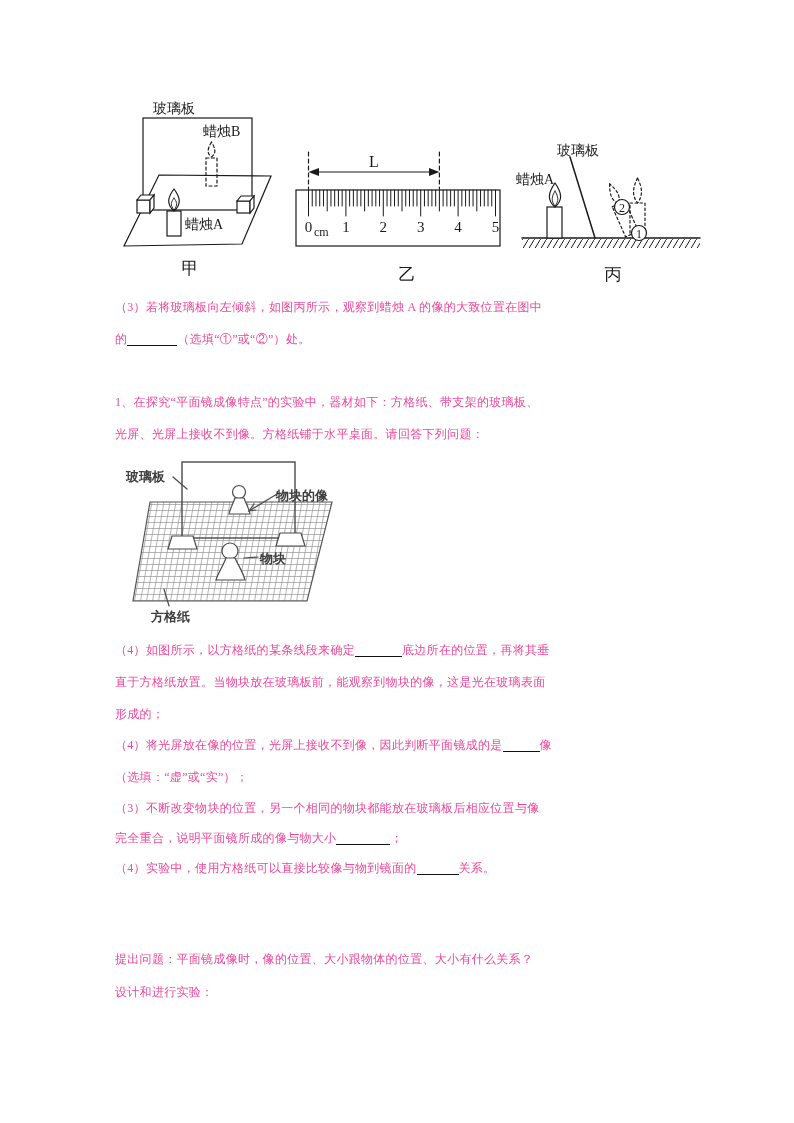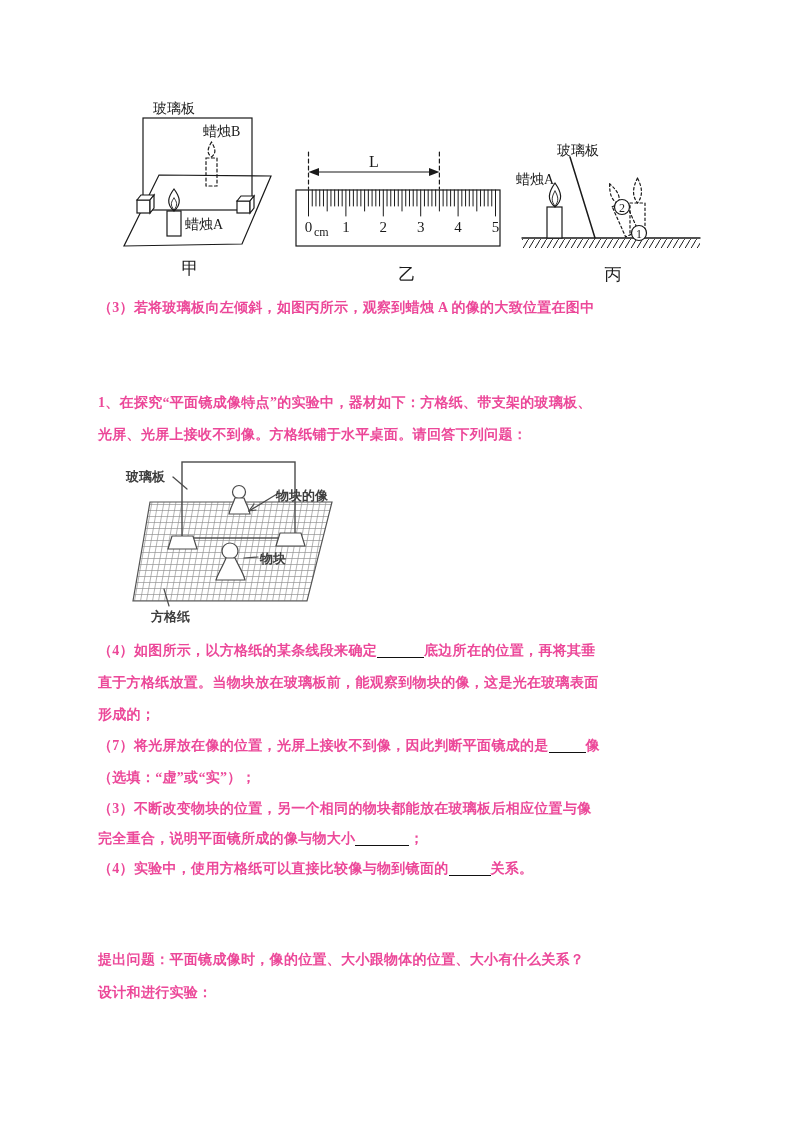--- a/index.html
+++ b/index.html
@@ -2,22 +2,22 @@
 <html><head>
 <meta charset="utf-8">
 <style>
   html,body{margin:0;padding:0;background:#ffffff;}
   .page{
     position:relative;width:794px;height:1123px;background:#ffffff;
     font-family:"Liberation Serif","DejaVu Serif",serif;color:#ec4899;
     overflow:hidden;margin:0 auto;
   }
   .tline{
-    position:absolute;left:98px;font-size:14px;line-height:21px;
-    white-space:nowrap;letter-spacing:0.3px;font-weight:bold;
+    position:absolute;left:115px;font-size:12px;line-height:21px;
+    white-space:nowrap;letter-spacing:0.3px;
   }
   .blank{
     display:inline-block;height:1em;border-bottom:1.5px solid #111111;
     vertical-align:-3px;
   }
   svg.fig{position:absolute;}
   svg text{font-family:"Liberation Serif","DejaVu Serif",serif;fill:#1a1a1a;}
   .hand text{fill:#3d3d3d;font-weight:bold;}
 </style>
 </head>
@@ -214,40 +214,43 @@
       <text x="126" y="481">玻璃板</text>
       <text x="276" y="500">物块的像</text>
       <text x="260" y="563">物块</text>
       <text x="151" y="621">方格纸</text>
     </g>
   </svg>
 
   <div class="tline" style="top:297px">
     <span>（3）若将玻璃板向左倾斜，如图丙所示，观察到蜡烛 A 的像的大致位置在图中</span>
   </div>
+  <div class="tline" style="top:329px">
+    <span>的</span><span class="blank" style="width:50px"></span><span>（选填“①”或“②”）处。</span>
+  </div>
 
   <div class="tline" style="top:392px">
     <span>1、在探究“平面镜成像特点”的实验中，器材如下：方格纸、带支架的玻璃板、</span>
   </div>
   <div class="tline" style="top:424px">
     <span>光屏、光屏上接收不到像。方格纸铺于水平桌面。请回答下列问题：</span>
   </div>
 
   <div class="tline" style="top:640px">
     <span>（4）如图所示，以方格纸的某条线段来确定</span><span class="blank" style="width:47px"></span><span>底边所在的位置，再将其垂</span>
   </div>
   <div class="tline" style="top:672px">
     <span>直于方格纸放置。当物块放在玻璃板前，能观察到物块的像，这是光在玻璃表面</span>
   </div>
   <div class="tline" style="top:704px">
     <span>形成的；</span>
   </div>
 
   <div class="tline" style="top:735px">
-    <span>（7）将光屏放在像的位置，光屏上接收不到像，因此判断平面镜成的是</span><span class="blank" style="width:37px"></span><span>像</span>
+    <span>（4）将光屏放在像的位置，光屏上接收不到像，因此判断平面镜成的是</span><span class="blank" style="width:37px"></span><span>像</span>
   </div>
   <div class="tline" style="top:767px">
     <span>（选填：“虚”或“实”）；</span>
   </div>
 
   <div class="tline" style="top:798px">
     <span>（3）不断改变物块的位置，另一个相同的物块都能放在玻璃板后相应位置与像</span>
   </div>
   <div class="tline" style="top:828px">
     <span>完全重合，说明平面镜所成的像与物大小</span><span class="blank" style="width:54px"></span><span>；</span>

